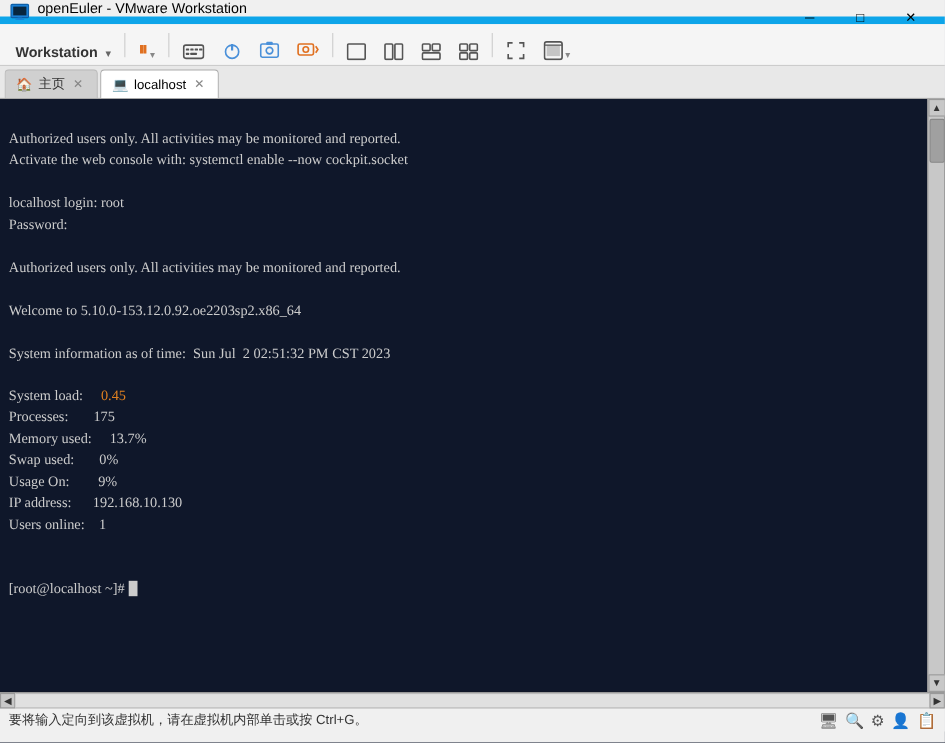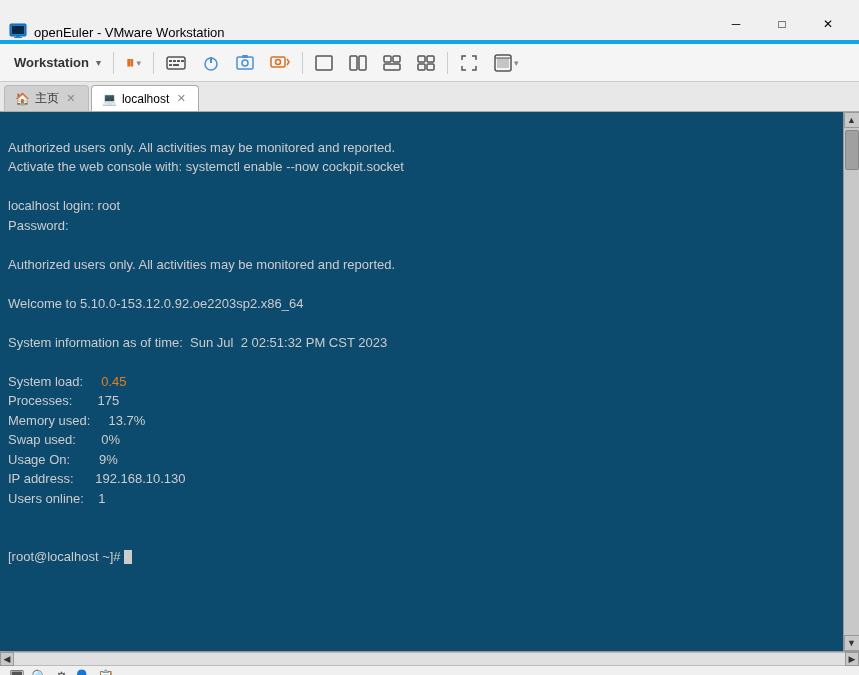--- a/index.html
+++ b/index.html
@@ -1,41 +1,41 @@
 <!DOCTYPE html>
 <html><head>
   <meta charset="utf-8">
   <style>
     * { margin: 0; padding: 0; box-sizing: border-box; }
     body { width: 859px; height: 675px; font-family: 'Segoe UI', Arial, sans-serif; overflow: hidden; background: #f0f0f0; }
 
     
     #titlebar {
-      display: flex; align-items: flex-end;
-      background: #f0f0f0; height: 44px;
+      display: flex; align-items: flex-start;
+      background: #f0f0f0; height: 22px;
       padding: 0 8px;
-      border-bottom: 4px solid #0ea5e9;
+      border-bottom: 7px solid #0ea5e9;
       user-select: none;
     }
     #titlebar .title-text { font-size: 13px; color: #000; flex: 1; }
     #titlebar .window-controls { display: flex; gap: 0; }
     .win-btn {
       width: 46px; height: 32px; border: none; background: transparent;
       cursor: pointer; font-size: 12px; display: flex; align-items: center; justify-content: center;
     }
 
     
     #toolbar {
       display: flex; align-items: center;
       background: #f5f5f5; height: 38px;
       padding: 0 6px; gap: 4px;
       border-bottom: 1px solid #ccc;
     }
     .toolbar-btn {
-      display: flex; align-items: center; justify-content: center;
+      display: flex; align-items: flex-end; justify-content: center;
       height: 28px; padding: 0 6px; border: none; background: transparent;
       cursor: pointer; border-radius: 3px; gap: 2px; font-size: 12px;
     }
     .toolbar-workstation {
       font-size: 13px; font-weight: 600; color: #333;
       padding: 0 4px 0 2px;
     }
     .tb-sep { width: 1px; height: 22px; background: #ccc; margin: 0 2px; }
 
     
@@ -82,24 +82,24 @@
     .scroll-thumb {
       width: 14px; height: 40px; background: #a0a0a0;
       border: 1px solid #888; margin-top: 2px; border-radius: 2px;
     }
 
     
     #terminal {
       position: absolute; left: 0; top: 0;
       width: calc(100% - 16px); height: 100%;
       padding: 6px 8px;
-      font-family: Liberation Sans, sans-serif;
+      font-family: Liberation Serif, serif;
       font-size: 13px; line-height: 1.5;
       color: #cccccc;
-      background: #0c4a6e;
+      background: #0f172a;
       white-space: pre;
       overflow: hidden;
     }
     .term-orange { color: #e08020; }
     .term-cursor { display: inline-block; width: 8px; height: 14px; background: #ccc; vertical-align: text-bottom; animation: blink 1s step-end infinite; }
     @keyframes blink { 0%,100%{opacity:1} 50%{opacity:0} }
 
     
     #hscrollbar {
       width: 100%; height: 14px; background: #c8c8c8;
@@ -291,20 +291,21 @@
   </div>
 </div>
 
 <div id="hscrollbar">
   <div class="hscroll-arrow">◀</div>
   <div class="hscroll-track"></div>
   <div class="hscroll-arrow">▶</div>
 </div>
 
 <div id="statusbar">
+  <span class="status-text">要将输入定向到该虚拟机，请在虚拟机内部单击或按 Ctrl+G。</span>
   <div class="status-icons">
     <span class="status-icon">🖥</span>
     <span class="status-icon">🔍</span>
     <span class="status-icon">⚙</span>
     <span class="status-icon">👤</span>
     <span class="status-icon">📋</span>
   </div>
 </div>
 
 </body></html>

